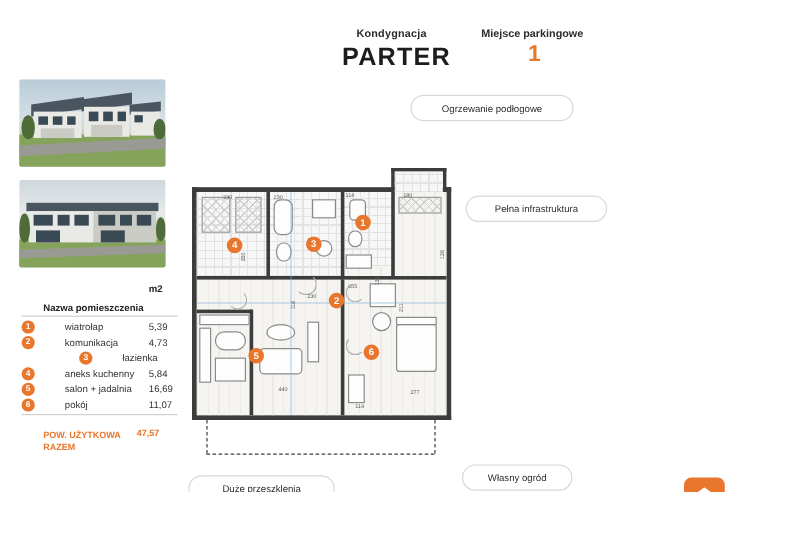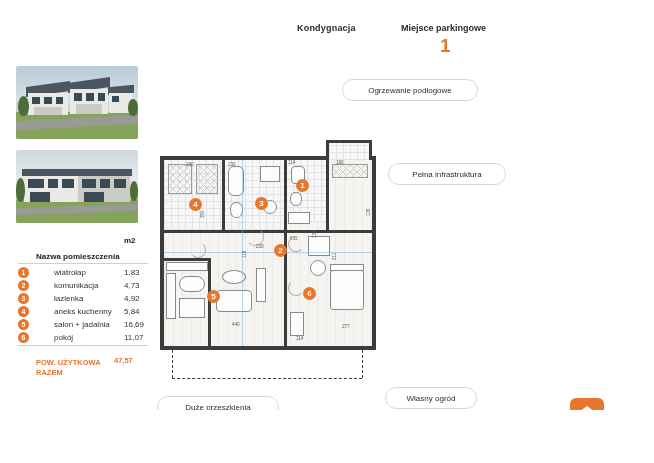--- a/index.html
+++ b/index.html
@@ -254,20 +254,21 @@
     color: #8b8b8b;
     letter-spacing: 1px;
   }
 </style>
 </head>
 <body>
 
 <div id="page">
 
   <div class="hdr-kond">Kondygnacja</div>
+  <div class="hdr-parter">PARTER</div>
   <div class="hdr-miejsce">Miejsce parkingowe</div>
   <div class="hdr-num">1</div>
 
   <div class="photo photo-1">
     <div class="ph-sky ph1-sky"></div>
     <div class="lawn" style="left:0; top:46px; width:122px; height:27px;"></div>
     <div class="road" style="left:0; top:52px; width:122px; height:9px; transform:skewY(-3deg);"></div>
     <div class="roof" style="left:10px; top:18px; width:44px; height:10px; transform:skewY(-8deg);"></div>
     <div class="wall" style="left:12px; top:27px; width:40px; height:22px;"></div>
     <div class="win" style="left:16px; top:31px; width:8px; height:7px;"></div>
@@ -306,28 +307,28 @@
     <div class="tree" style="left:114px; top:31px; width:8px; height:20px;"></div>
   </div>
 
   <div class="legend-hdr">Nazwa pomieszczenia</div>
   <div class="legend-hdr-m2">m2</div>
   <div class="legend-rule"></div>
 
   <div class="lg-row" style="top:266px;">
     <span class="lg-badge">1</span>
     <span class="lg-name">wiatrołap</span>
-    <span class="lg-val">1,83</span>
+    <span class="lg-val">5,39</span>
   </div>
   <div class="lg-row" style="top:279px;">
     <span class="lg-badge">2</span>
     <span class="lg-name">komunikacja</span>
     <span class="lg-val">4,73</span>
   </div>
-  <div class="lg-row" style="top:292px;">
+  <div class="lg-row" style="top:292px;margin-left:48px;">
     <span class="lg-badge">3</span>
     <span class="lg-name">łazienka</span>
     <span class="lg-val">4,92</span>
   </div>
   <div class="lg-row" style="top:305px;">
     <span class="lg-badge">4</span>
     <span class="lg-name">aneks kuchenny</span>
     <span class="lg-val">5,84</span>
   </div>
   <div class="lg-row" style="top:318px;">

